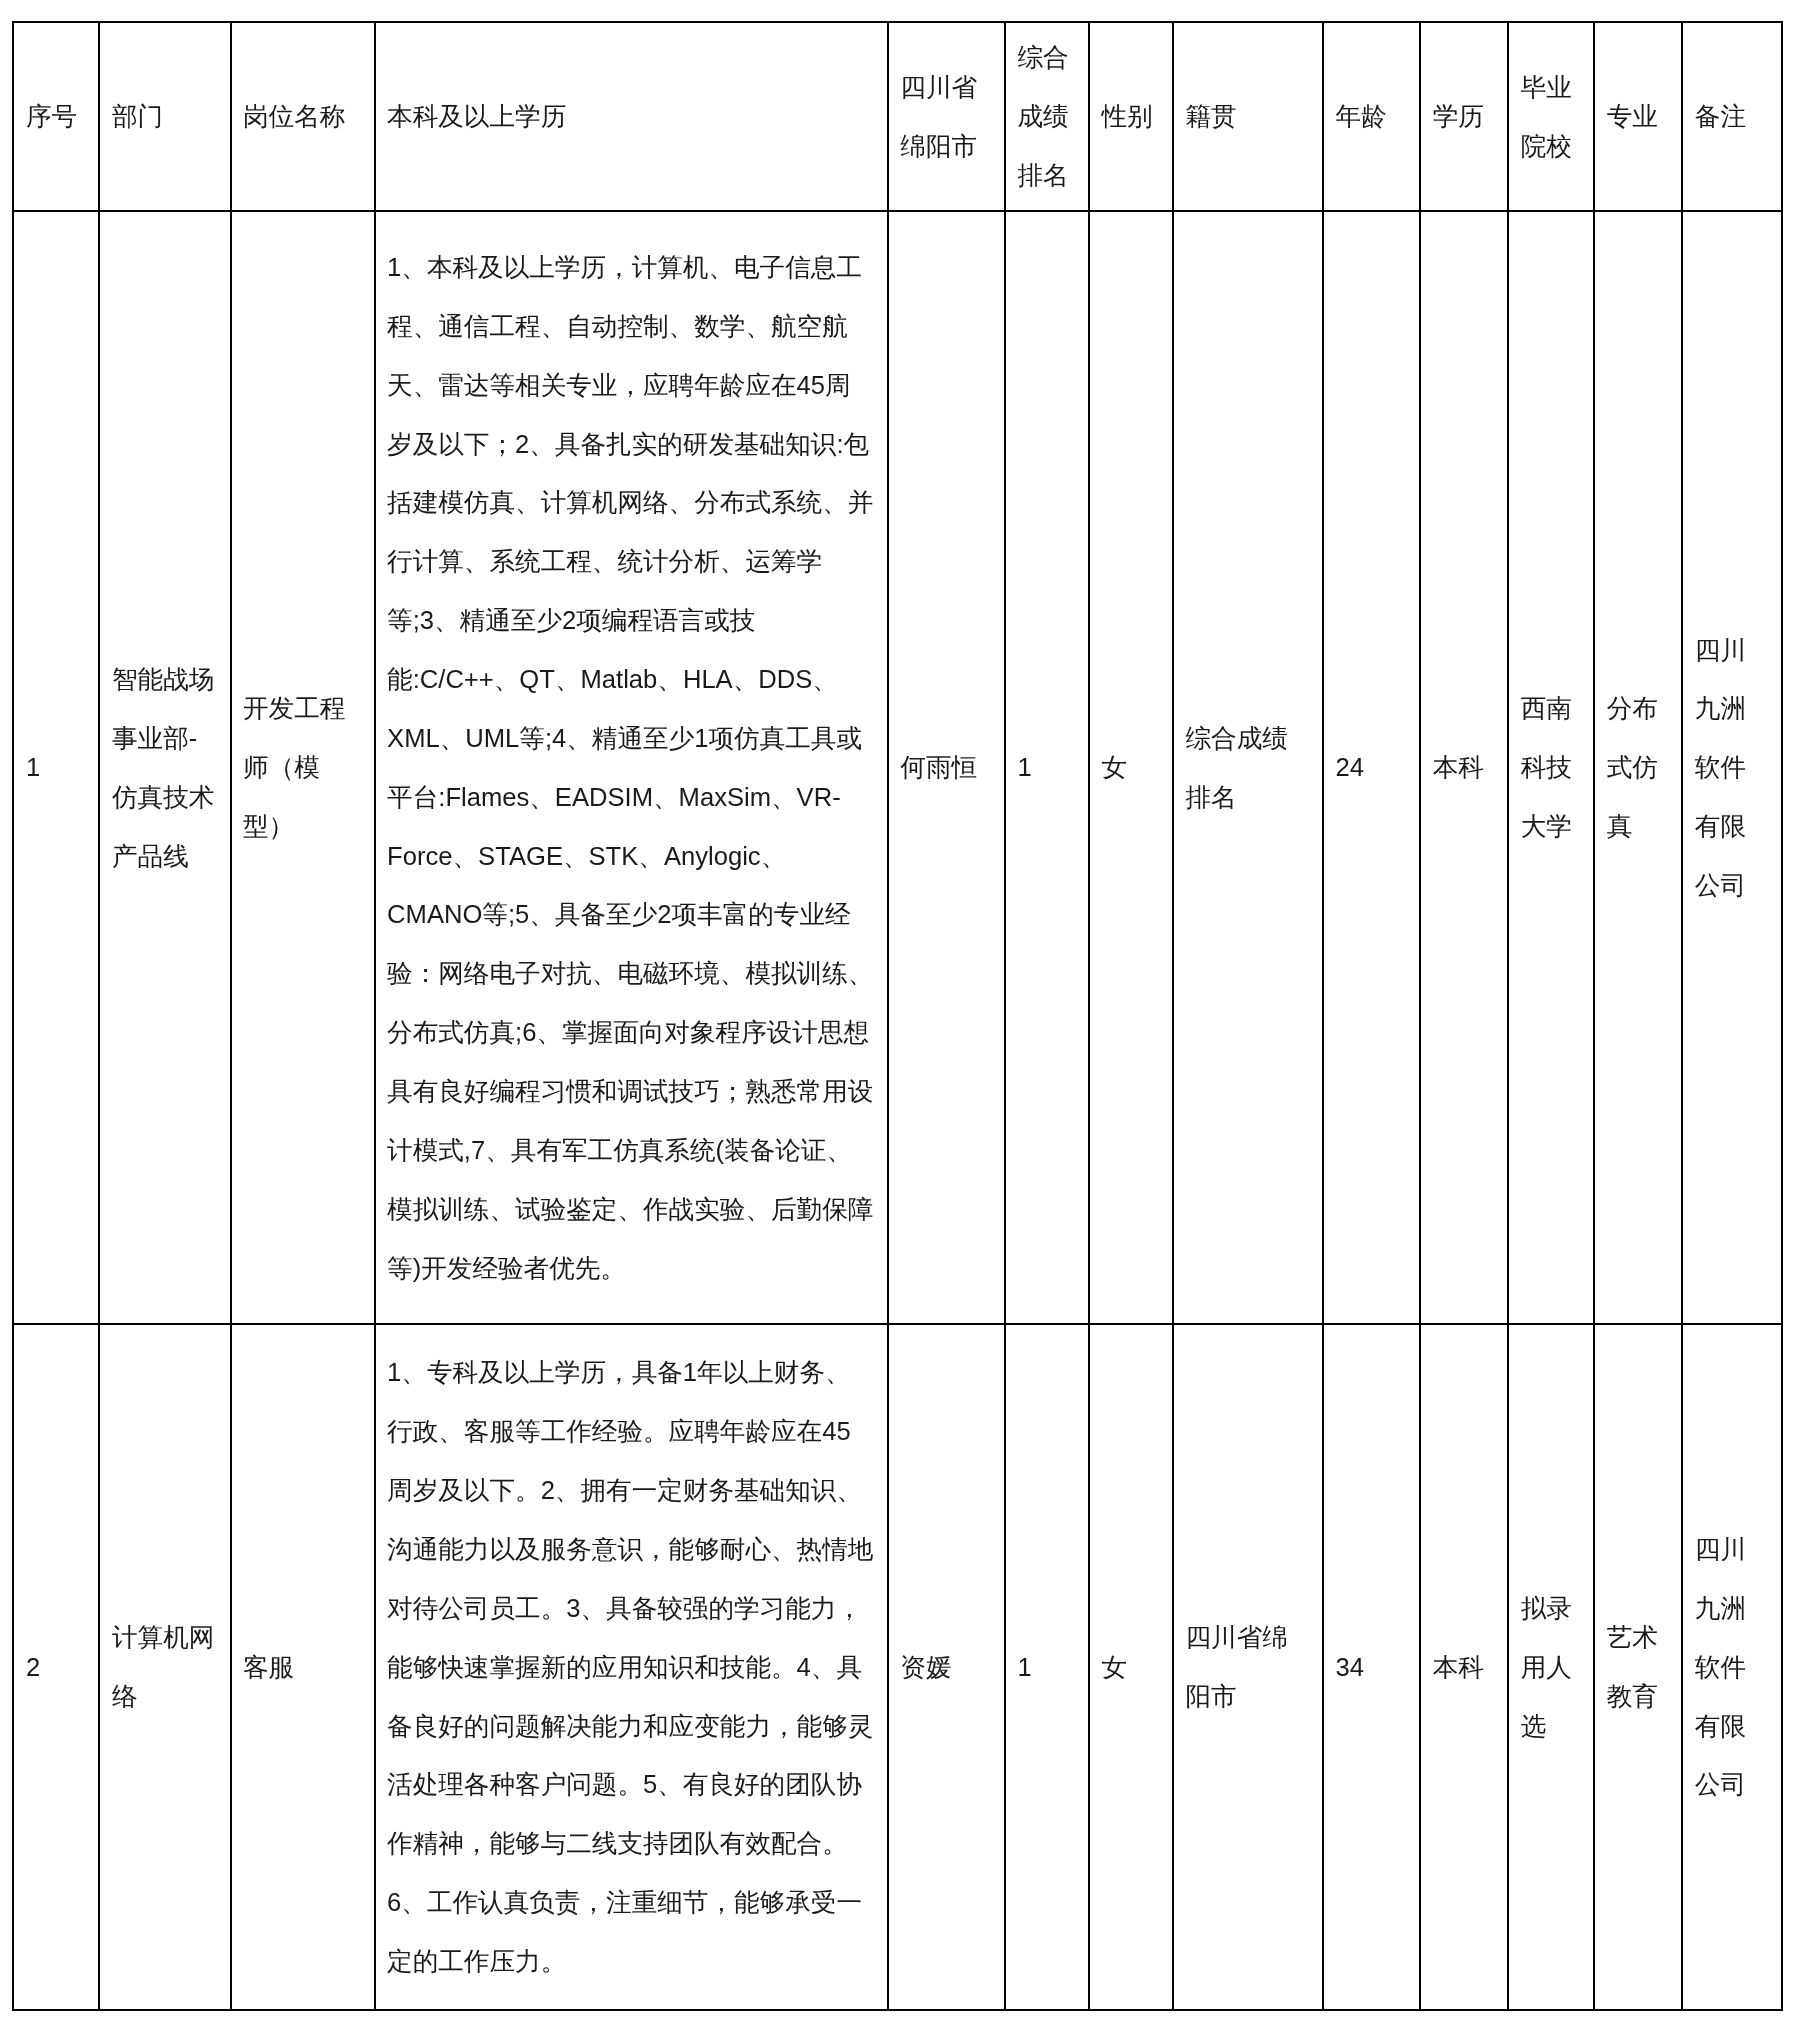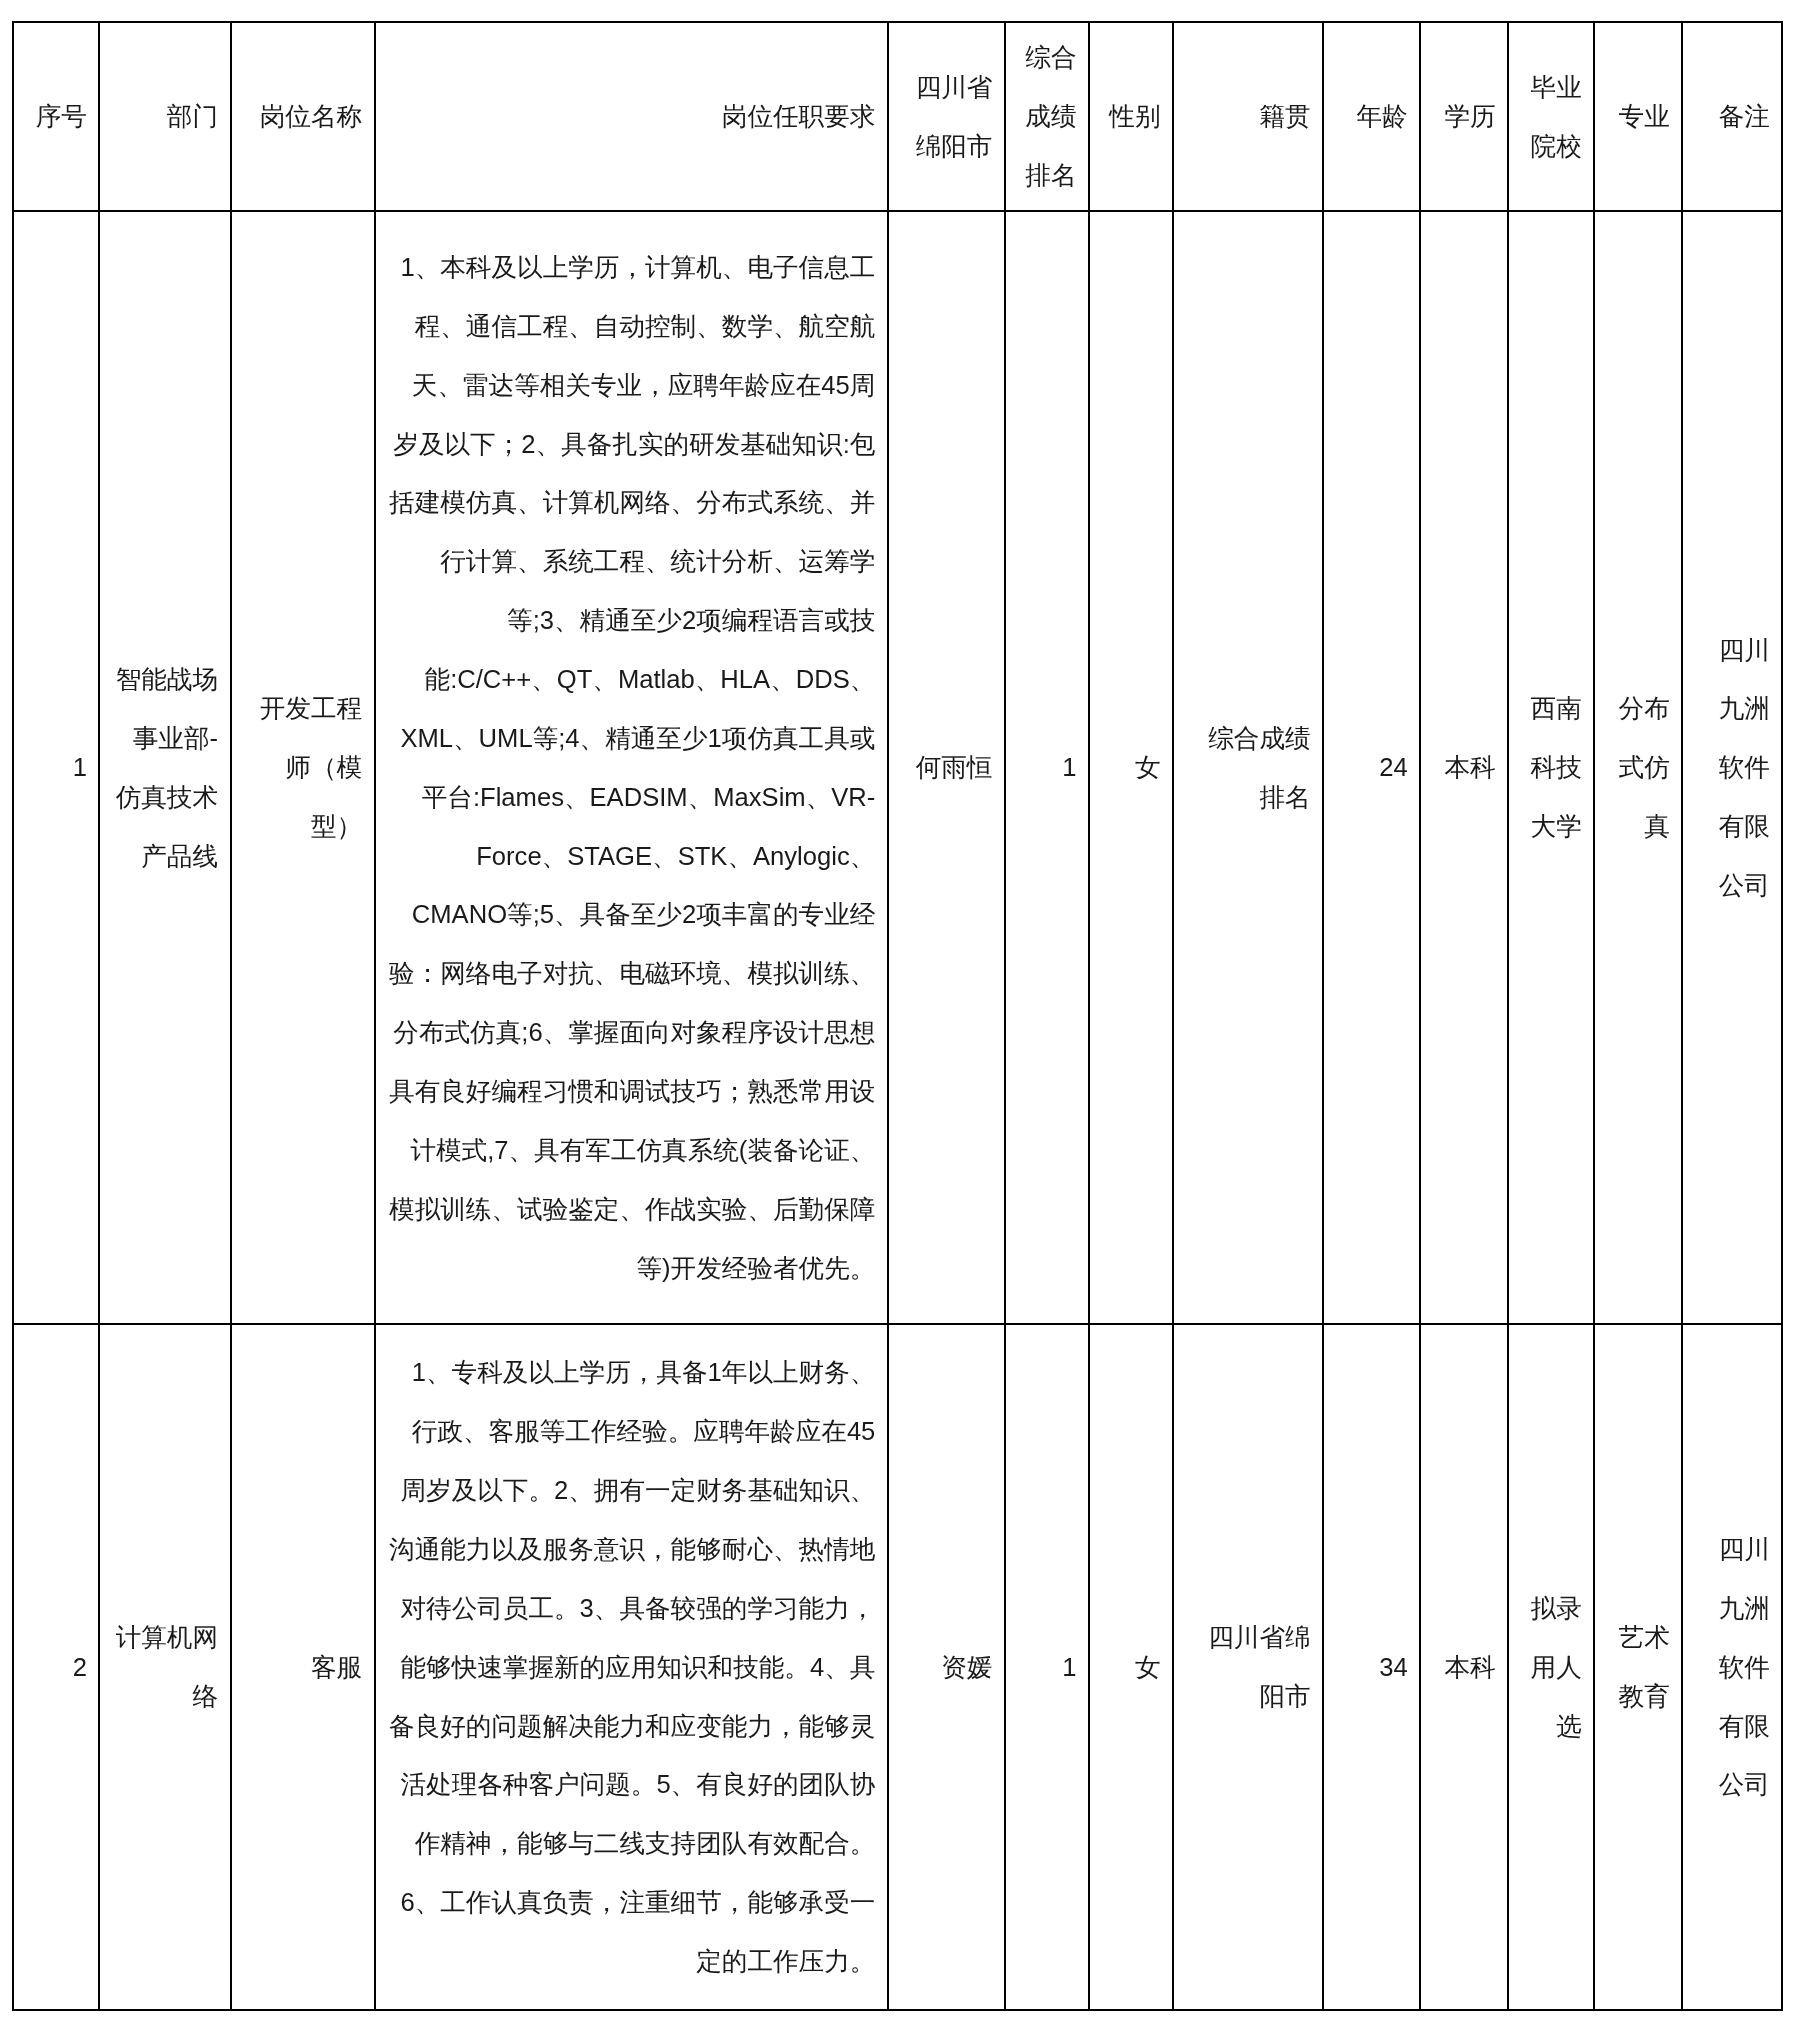--- a/index.html
+++ b/index.html
@@ -15,21 +15,21 @@
     border-collapse:collapse;
     table-layout:fixed;
     margin:21px 0 0 12.4px;
     width:1771px;
   }
   table.roster td, table.roster th{
     border:2.6px solid #000000;
     font-size:25.6px;
     font-weight:normal;
     line-height:2.3;
-    text-align:right;
+    text-align:left;
     vertical-align:middle;
     padding:5.3px 11.5px;
     word-break:break-word;
     overflow-wrap:break-word;
     background:#ffffff;
   }
   tr.header-row{height:185px;}
   tr.row-1{height:1113px;}
   tr.row-2{height:686px;}
   td.req-cell{
@@ -55,21 +55,21 @@
       <col style="width:88px">
       <col style="width:86px">
       <col style="width:88px">
       <col style="width:100px">
     </colgroup>
     <tbody>
       <tr class="header-row">
         <th>序号</th>
         <th>部门</th>
         <th>岗位名称</th>
-        <th>岗位任职要求</th>
+        <th>本科及以上学历</th>
         <th>四川省绵阳市</th>
         <th>综合成绩排名</th>
         <th>性别</th>
         <th>籍贯</th>
         <th>年龄</th>
         <th>学历</th>
         <th>毕业院校</th>
         <th>专业</th>
         <th>备注</th>
       </tr>

